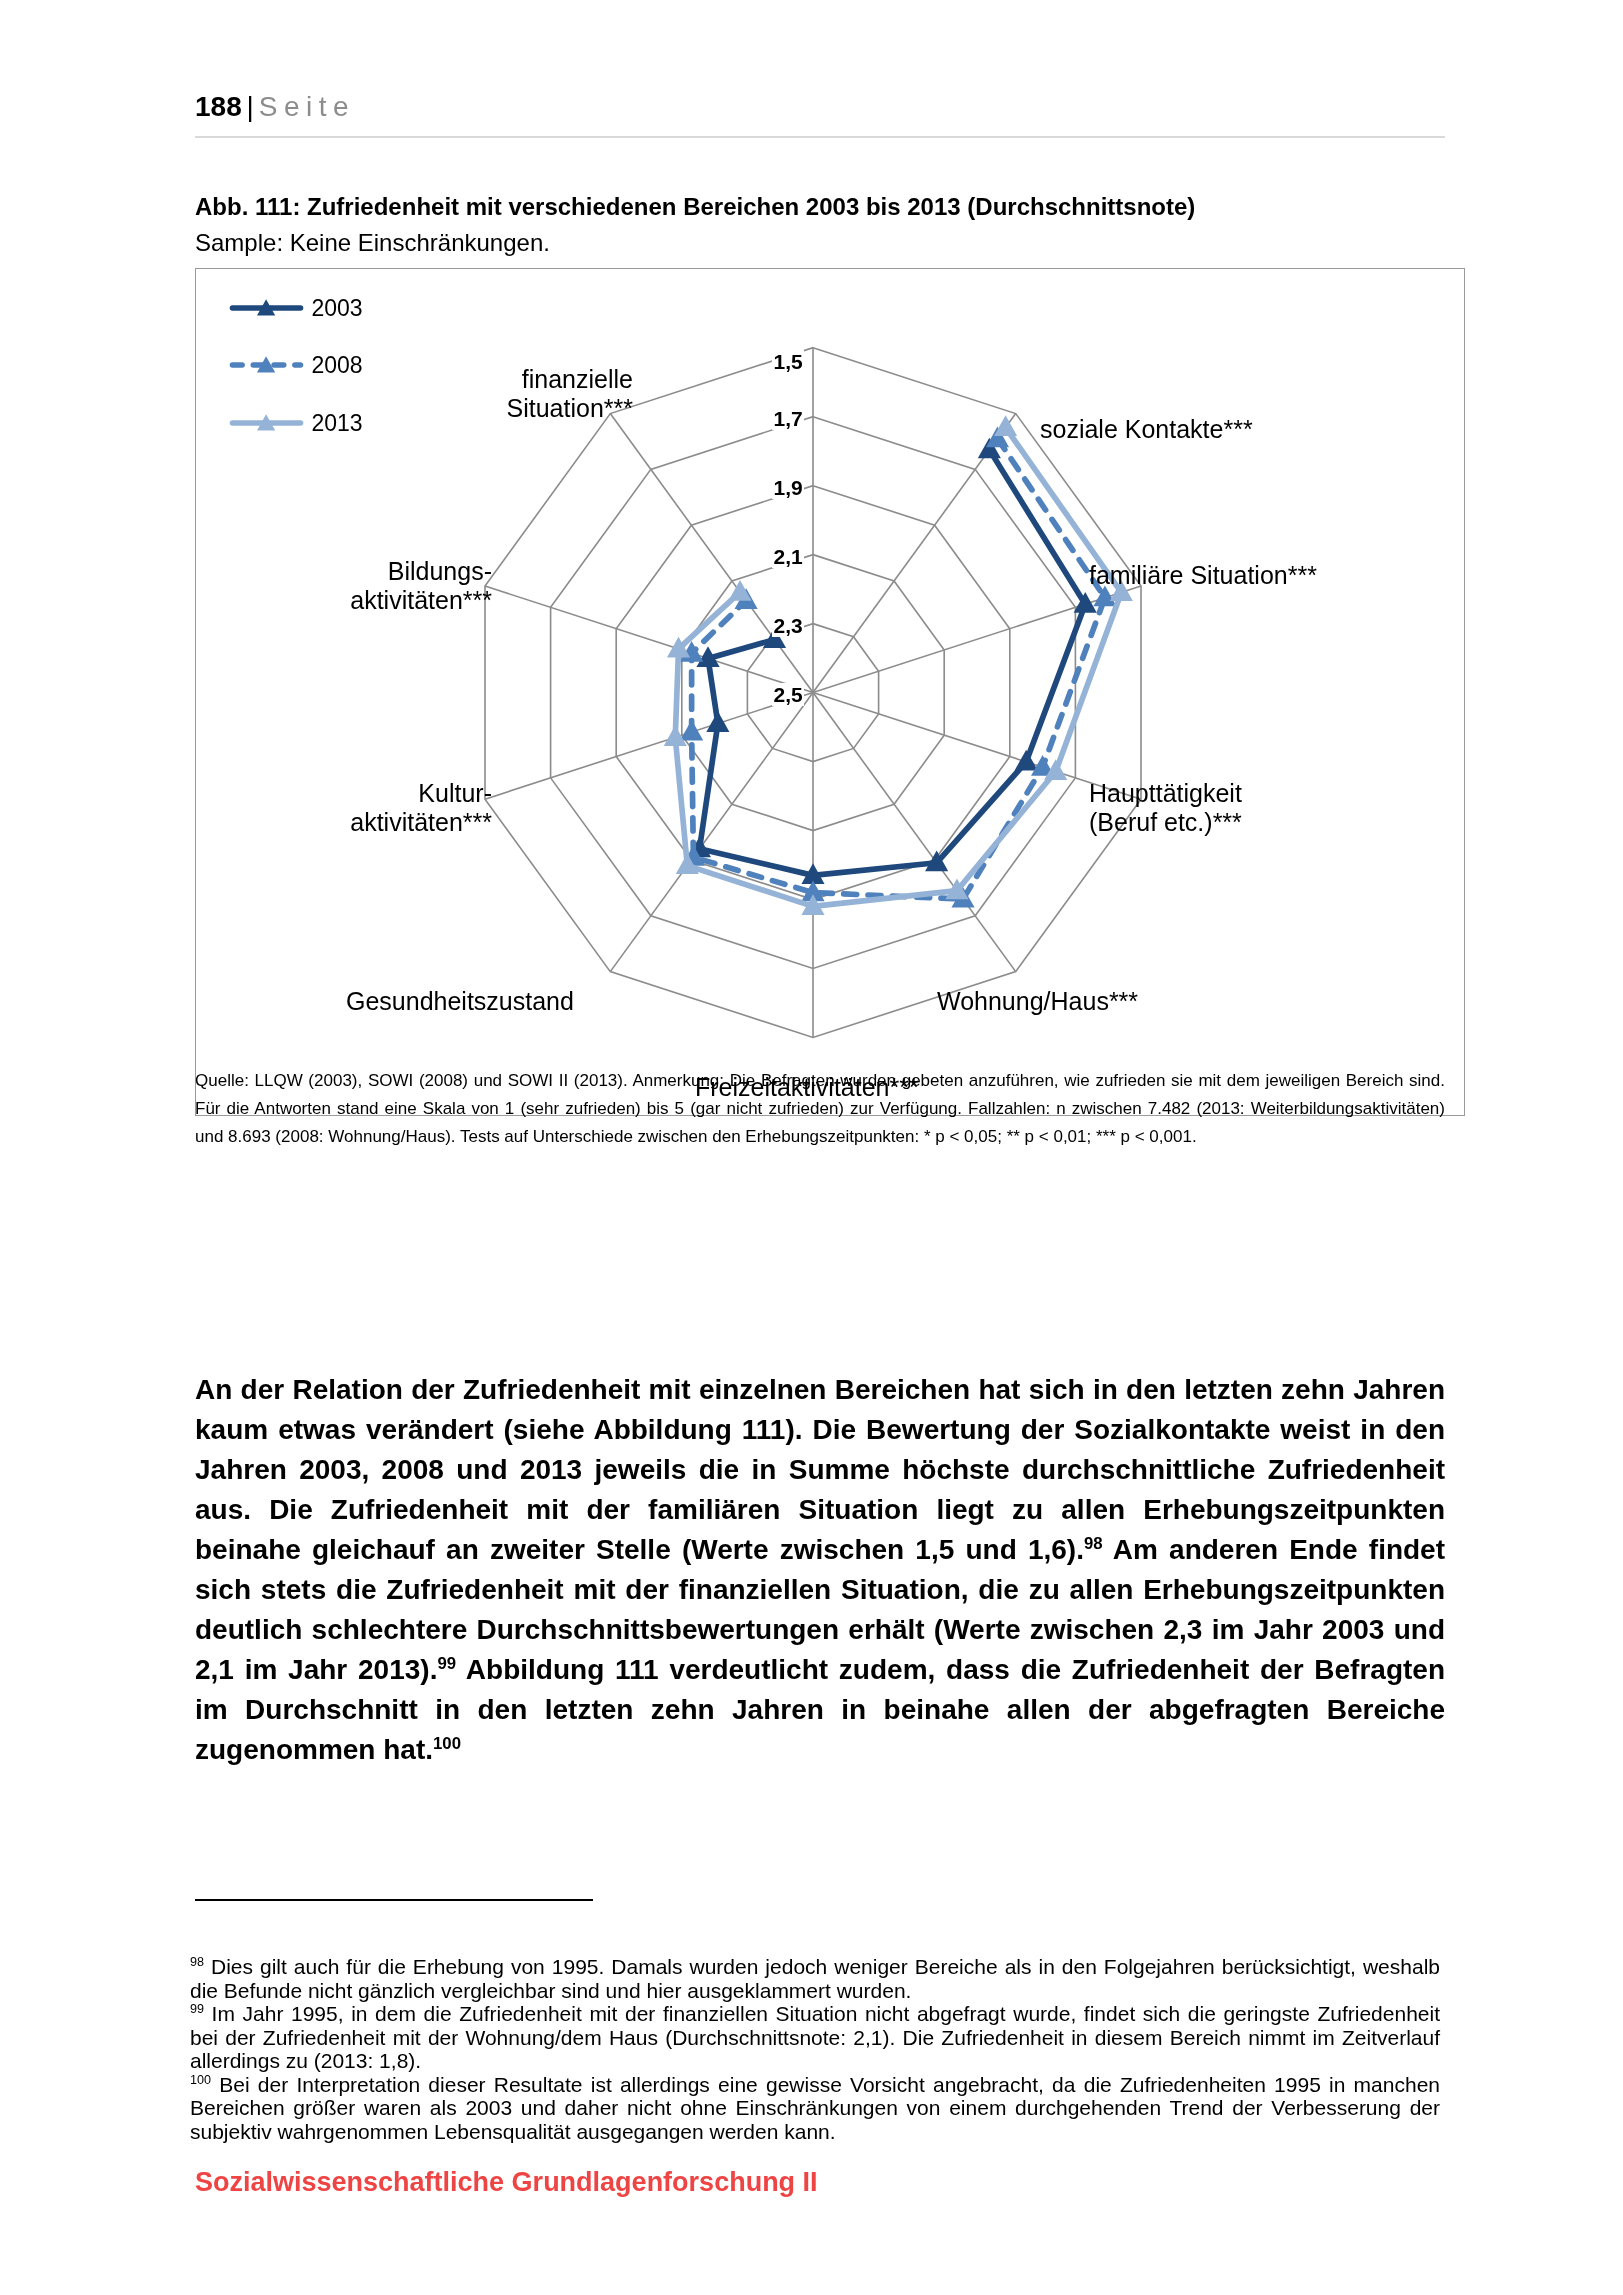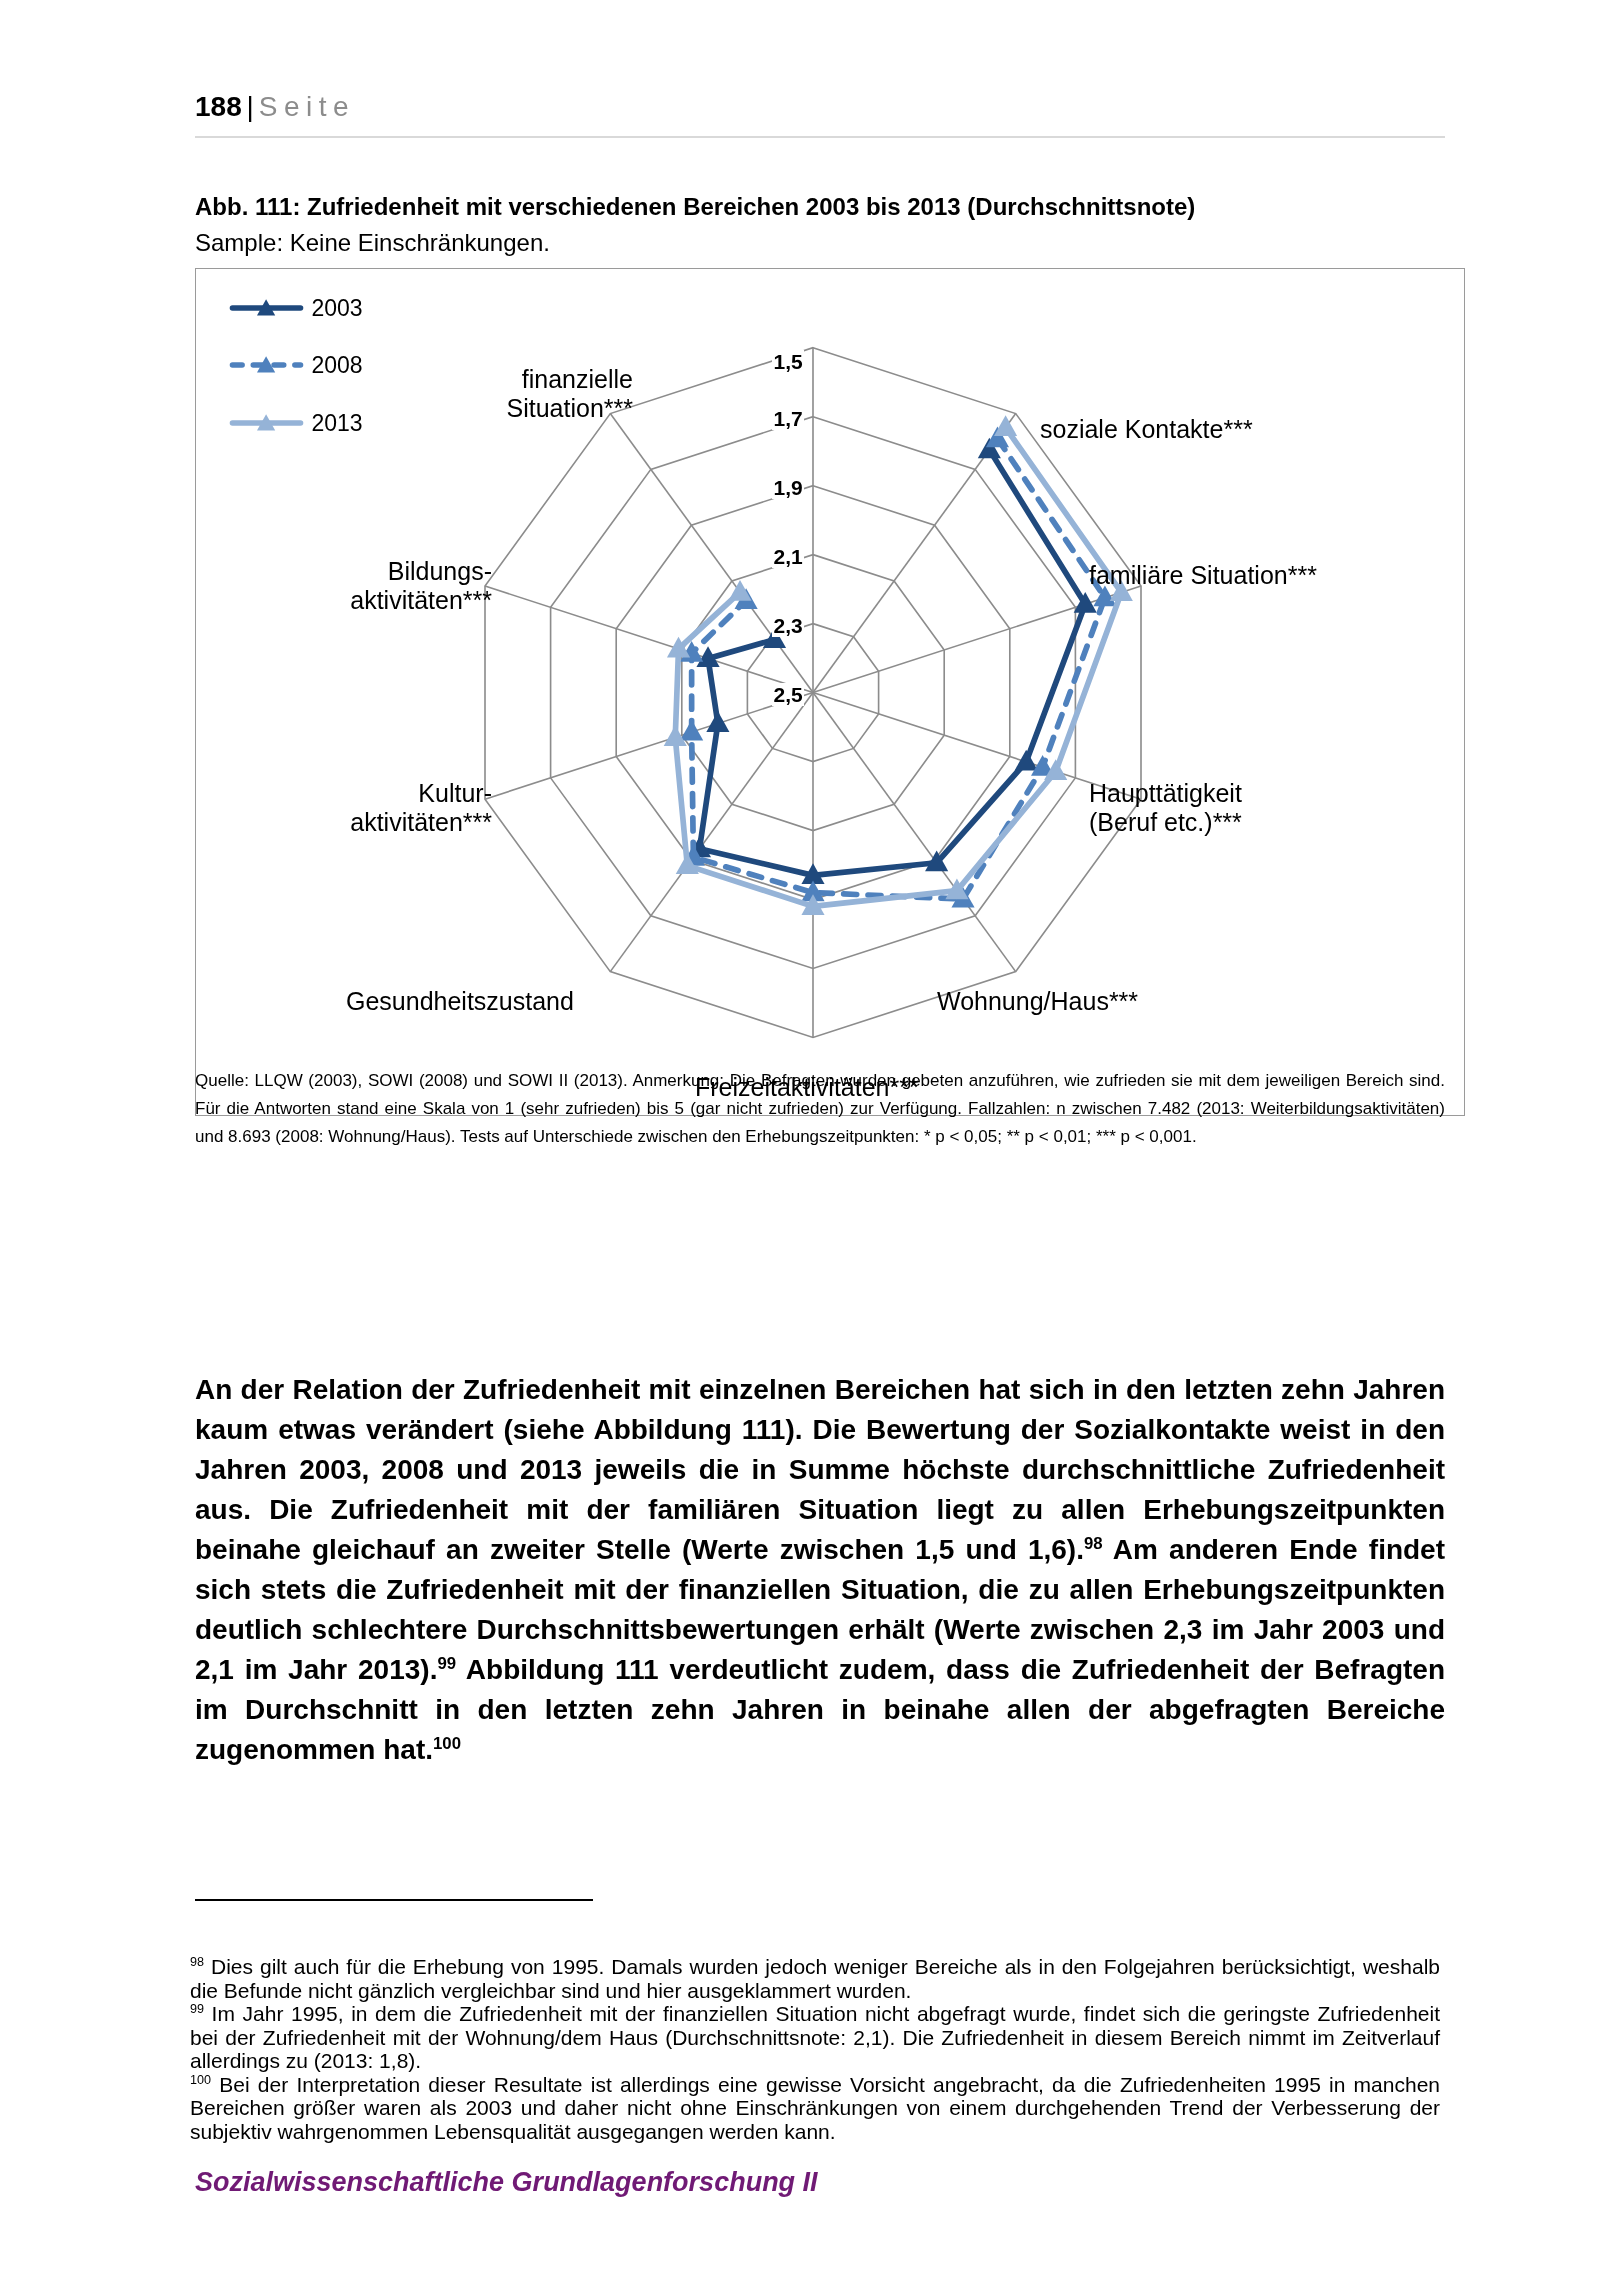--- a/index.html
+++ b/index.html
@@ -12,21 +12,21 @@
   #fig-title { left:195px; top:193px; font-size:24px; font-weight:bold; }
   #fig-sample { left:195px; top:229px; font-size:24px; }
   #chart-box { left:195px; top:268px; width:1270px; height:848px; border:1.6px solid #9a9a9a; box-sizing:border-box; }
   #chart-svg { position:absolute; left:0; top:0; }
   #source { left:195px; top:1067px; width:1250px; font-size:17px; line-height:28px; text-align:justify; }
   #body-text { left:195px; top:1370px; width:1250px; font-size:28px; line-height:40px; text-align:justify;font-weight:bold; }
   sup { font-size:60%; line-height:0; vertical-align:super; }
   #fn-rule { left:195px; top:1899px; width:398px; height:2.4px; background:#000; }
   #footnotes { left:190px; top:1909px; width:1250px; font-size:21px; line-height:23.5px; text-align:justify;margin-top:46px; }
   .fn { margin:0; }
-  #footer { left:195px; top:2167px; font-size:27px; font-weight:bold; color:#701a75;font-style:italic; }
+  #footer { left:195px; top:2167px; font-size:27px; font-weight:bold; color:#ef4444; }
   .legend-item { position:absolute; left:32px; height:32px; display:flex; align-items:center; }
   .legend-label { font-size:23px; margin-left:6.5px; }
   .axis-label { position:absolute; font-size:25px; line-height:29px; color:#000; white-space:nowrap; }
   .tick-label { position:absolute; font-size:21px; font-weight:bold; background:#fff; padding:0 1.6px; line-height:23px; }
 </style>
 </head>
 <body>
 
 <div id="page-header" class="abs">
   <span id="page-num">188</span><span id="page-sep">|</span><span id="page-word">Seite</span>

